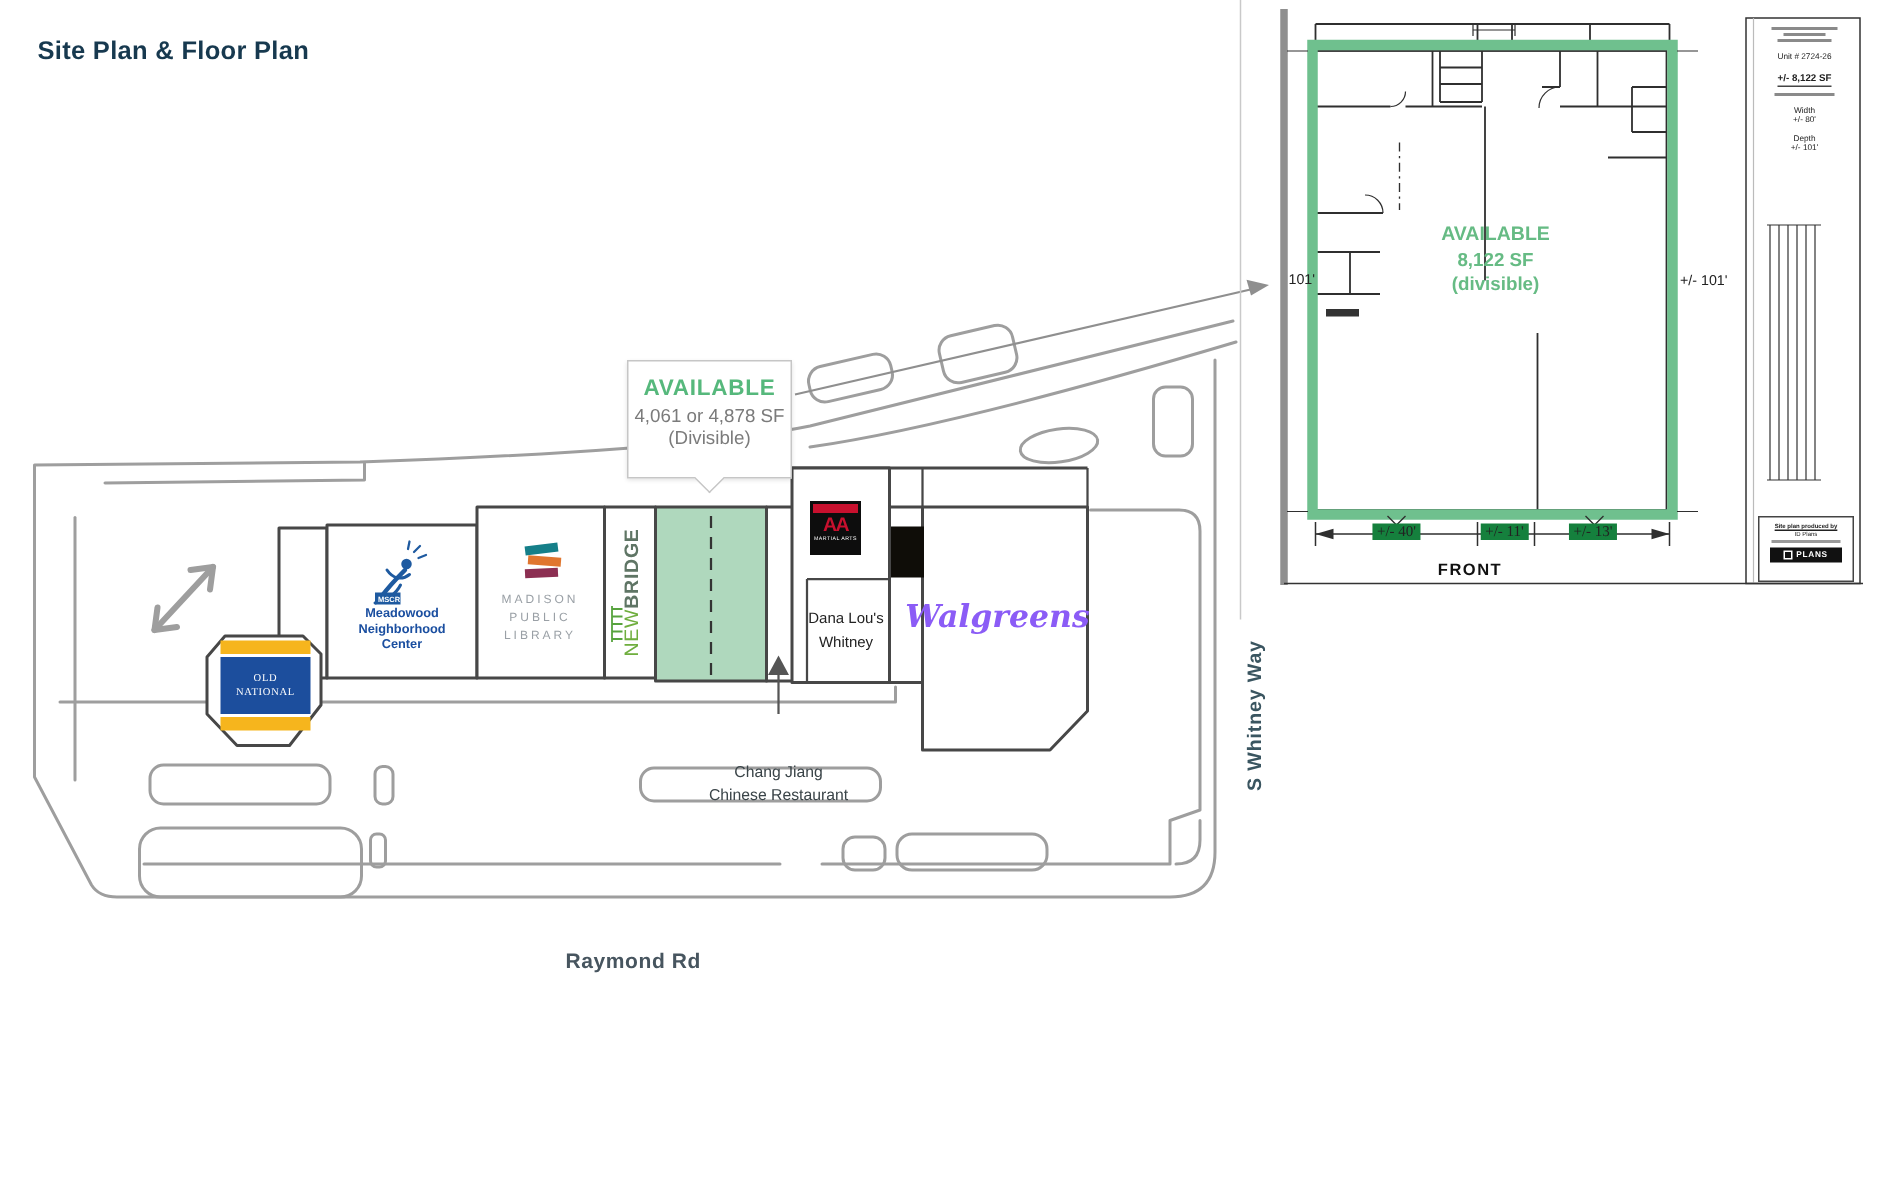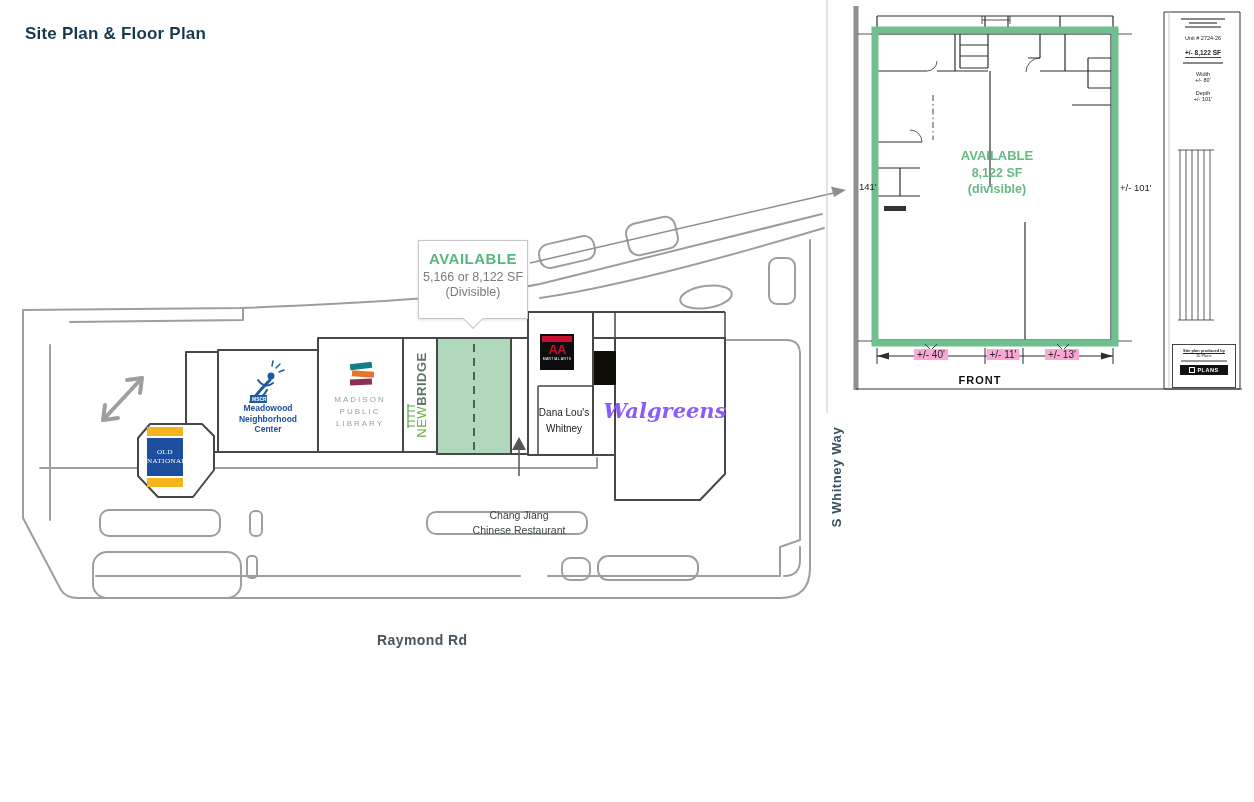--- a/index.html
+++ b/index.html
@@ -25,34 +25,34 @@
   #newbridge-txt .p1{color:#6fae3e;font-weight:normal;}
   #newbridge-txt .p2{color:#5f7565;font-weight:bold;}
   #dana-txt{left:564px;top:405px;font-size:10px;color:#222;line-height:1.6;font-weight:normal;}
   #walgreens-txt{left:665px;top:398px;font-family:"DejaVu Serif",serif;font-style:italic;font-weight:bold;
                  font-size:21px;color:#8b5cf6;white-space:nowrap;}
   #changjiang-txt{left:519px;top:472px;font-size:10.5px;color:#3a4448;line-height:1.45;font-weight:normal;margin-top:36px;}
   #raymond-rd{left:377px;top:632px;font-size:14px;font-weight:bold;color:#47555f;letter-spacing:.4px;}
   #whitney-way{left:836px;top:477px;transform:translate(-50%,-50%) rotate(-90deg);white-space:nowrap;
                font-size:13px;font-weight:bold;color:#3a5560;letter-spacing:.6px;}
   
-  #oldnational{left:147px;top:427px;width:36px;}
+  #oldnational{left:147px;top:427px;width:60px;}
   #oldnational .bar{height:9px;background:#f6b51d;}
   #oldnational .blue{height:38px;background:#1c4e9d;margin:2px 0;color:#fff;text-align:center;
       font-family:"Liberation Serif",serif;font-size:7px;letter-spacing:.5px;padding-top:10px;box-sizing:border-box;line-height:1.3;}
   
   #martial{left:540px;top:334px;width:34px;height:36px;background:#0d0d0d;text-align:center;overflow:hidden;}
   #martial .band{height:6px;background:#c8102e;margin:2px 2px 0 2px;}
   #martial .aa{font-size:13px;font-weight:bold;color:#c8102e;letter-spacing:-1px;line-height:15px;}
   #martial .ma{font-size:3.5px;color:#fff;letter-spacing:.3px;}
   
   #goldlogo{left:594px;top:351px;width:22px;height:34px;background:#0f0d08;}
   
   #fp-avail{left:997px;top:148px;font-weight:bold;color:#66bb84;line-height:1.3;font-size:12.5px;}
-  .dim{background:#f9a8d4;padding:0 3px;font-size:10px;color:#222;white-space:nowrap;}
+  .dim{background:#15803d;padding:0 3px;font-size:10px;color:#222;white-space:nowrap;font-family:Liberation Serif, serif;}
   #fp-front{left:980px;top:374px;font-size:11px;color:#111;letter-spacing:1px;font-weight:bold;}
   .dim-side{font-size:9.5px;color:#222;white-space:nowrap;}
   
   #tblock{left:1168px;top:16px;width:70px;text-align:center;color:#222;}
   #tblock .bar{height:2px;background:#8a8a8a;margin:2px auto;}
   #tblock .u{font-size:5.5px;margin-top:7px;}
   #tblock .sz{font-size:6.5px;font-weight:bold;border-bottom:1px solid #444;display:inline-block;padding-bottom:1px;margin-top:2px;}
   #tblock .lbl{font-size:5.5px;margin-top:7px;}
   #tblock .val{font-size:5.5px;}
   #producer{left:1172px;top:344px;width:64px;height:44px;border:1px solid #444;box-sizing:border-box;
@@ -195,21 +195,21 @@
         <path d="M 1178,150 L 1214,150 M 1178,320 L 1214,320"></path>
         <path d="M 1180,150 L 1180,320 M 1186,150 L 1186,320 M 1192,150 L 1192,320 M 1198,150 L 1198,320 M 1204,150 L 1204,320 M 1210,150 L 1210,320"></path>
       </g>
     </g>
   </svg>
 
   <div class="abs" id="page-title">Site Plan &amp; Floor Plan</div>
 
   <div class="abs" id="callout">
     <div class="t">AVAILABLE</div>
-    <div class="s">5,166 or 8,122 SF</div>
+    <div class="s">4,061 or 4,878 SF</div>
     <div class="d">(Divisible)</div>
   </div>
   <div class="abs" id="callout-pointer"></div>
 
   <div class="abs ctr tenant-txt" id="meadowood-txt">
     <div>Meadowood</div>
     <div>Neighborhood</div>
     <div>Center</div>
   </div>
 
@@ -253,21 +253,21 @@
   </div>
 
   <div class="abs" id="raymond-rd">Raymond Rd</div>
   <div class="abs" id="whitney-way">S Whitney Way</div>
 
   <div class="abs ctr" id="fp-avail">
     <div style="font-size:13px">AVAILABLE</div>
     <div>8,122 SF</div>
     <div>(divisible)</div>
   </div>
-  <div class="abs dim-side" style="left:859px;top:181px">141'</div>
+  <div class="abs dim-side" style="left:859px;top:181px">101'</div>
   <div class="abs dim-side" style="left:1120px;top:182px">+/- 101'</div>
   <div class="abs ctr dim" style="left:931px;top:349px">+/- 40'</div>
   <div class="abs ctr dim" style="left:1003px;top:349px">+/- 11'</div>
   <div class="abs ctr dim" style="left:1062px;top:349px">+/- 13'</div>
   <div class="abs ctr" id="fp-front">FRONT</div>
 
   <div class="abs" id="tblock">
     <div class="bar" style="width:44px"></div>
     <div class="bar" style="width:28px"></div>
     <div class="bar" style="width:36px"></div>

